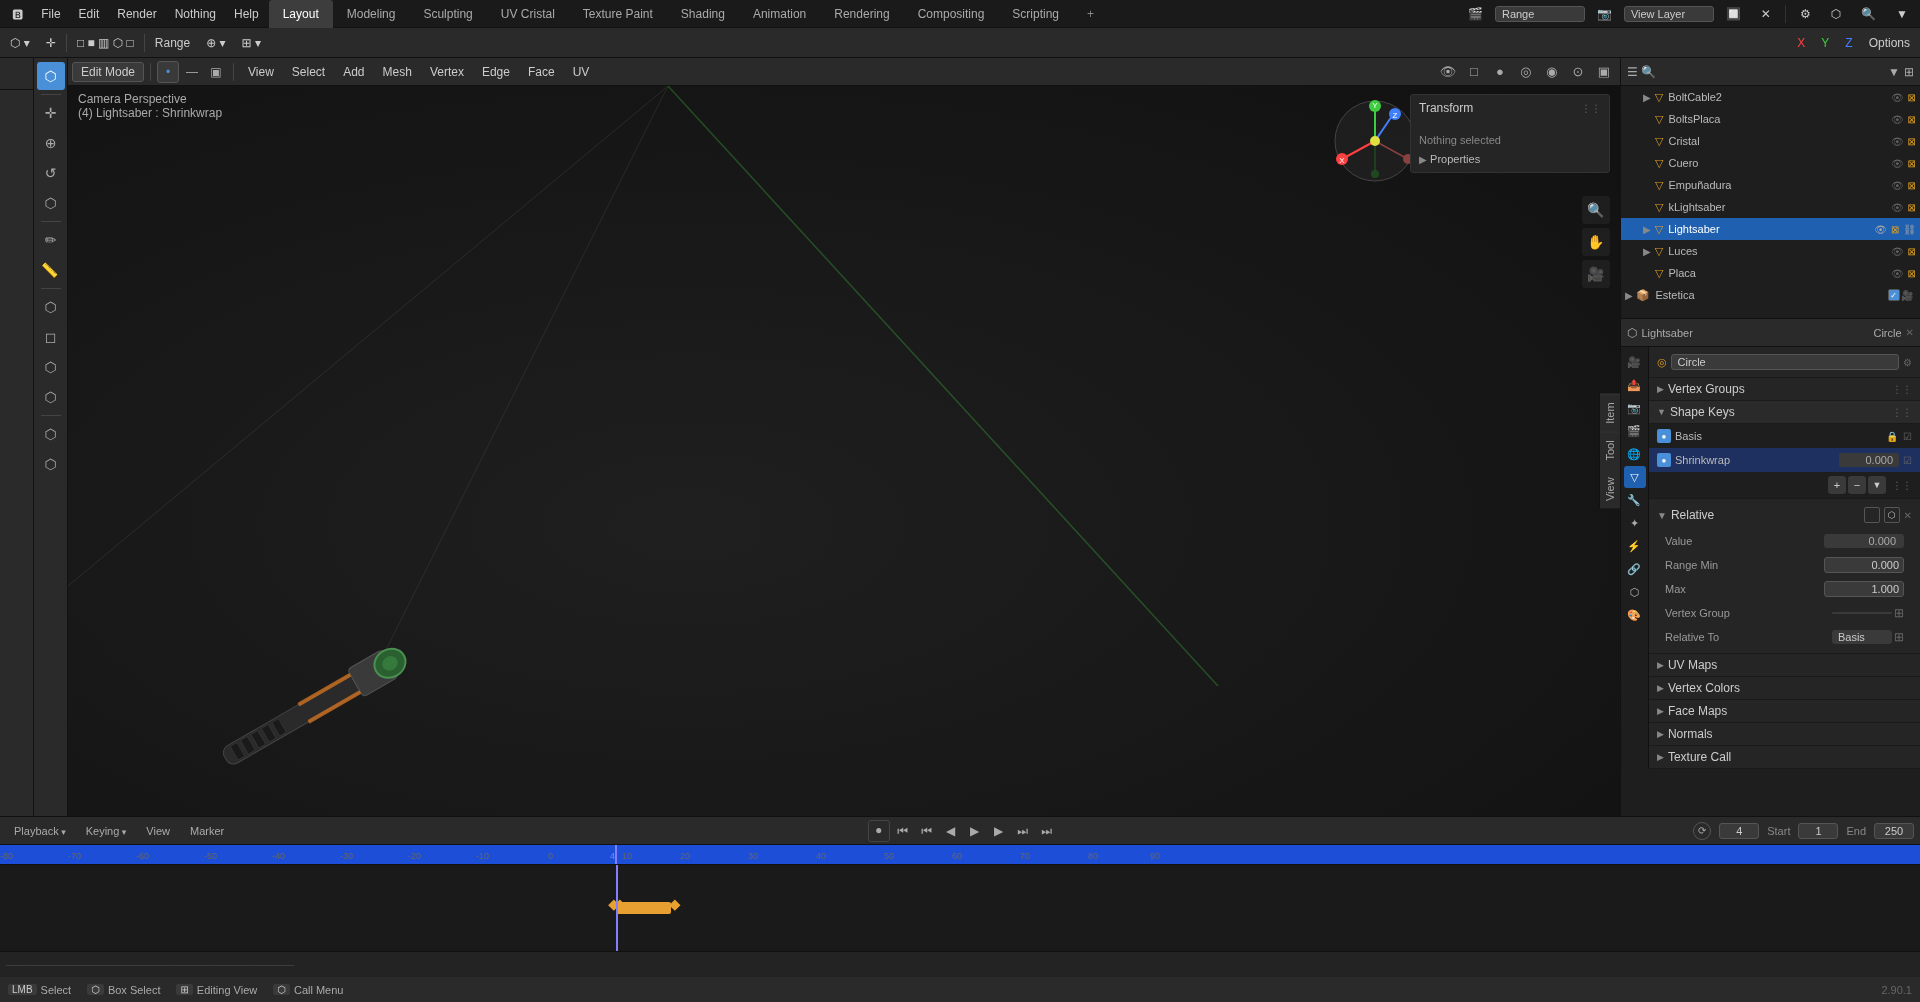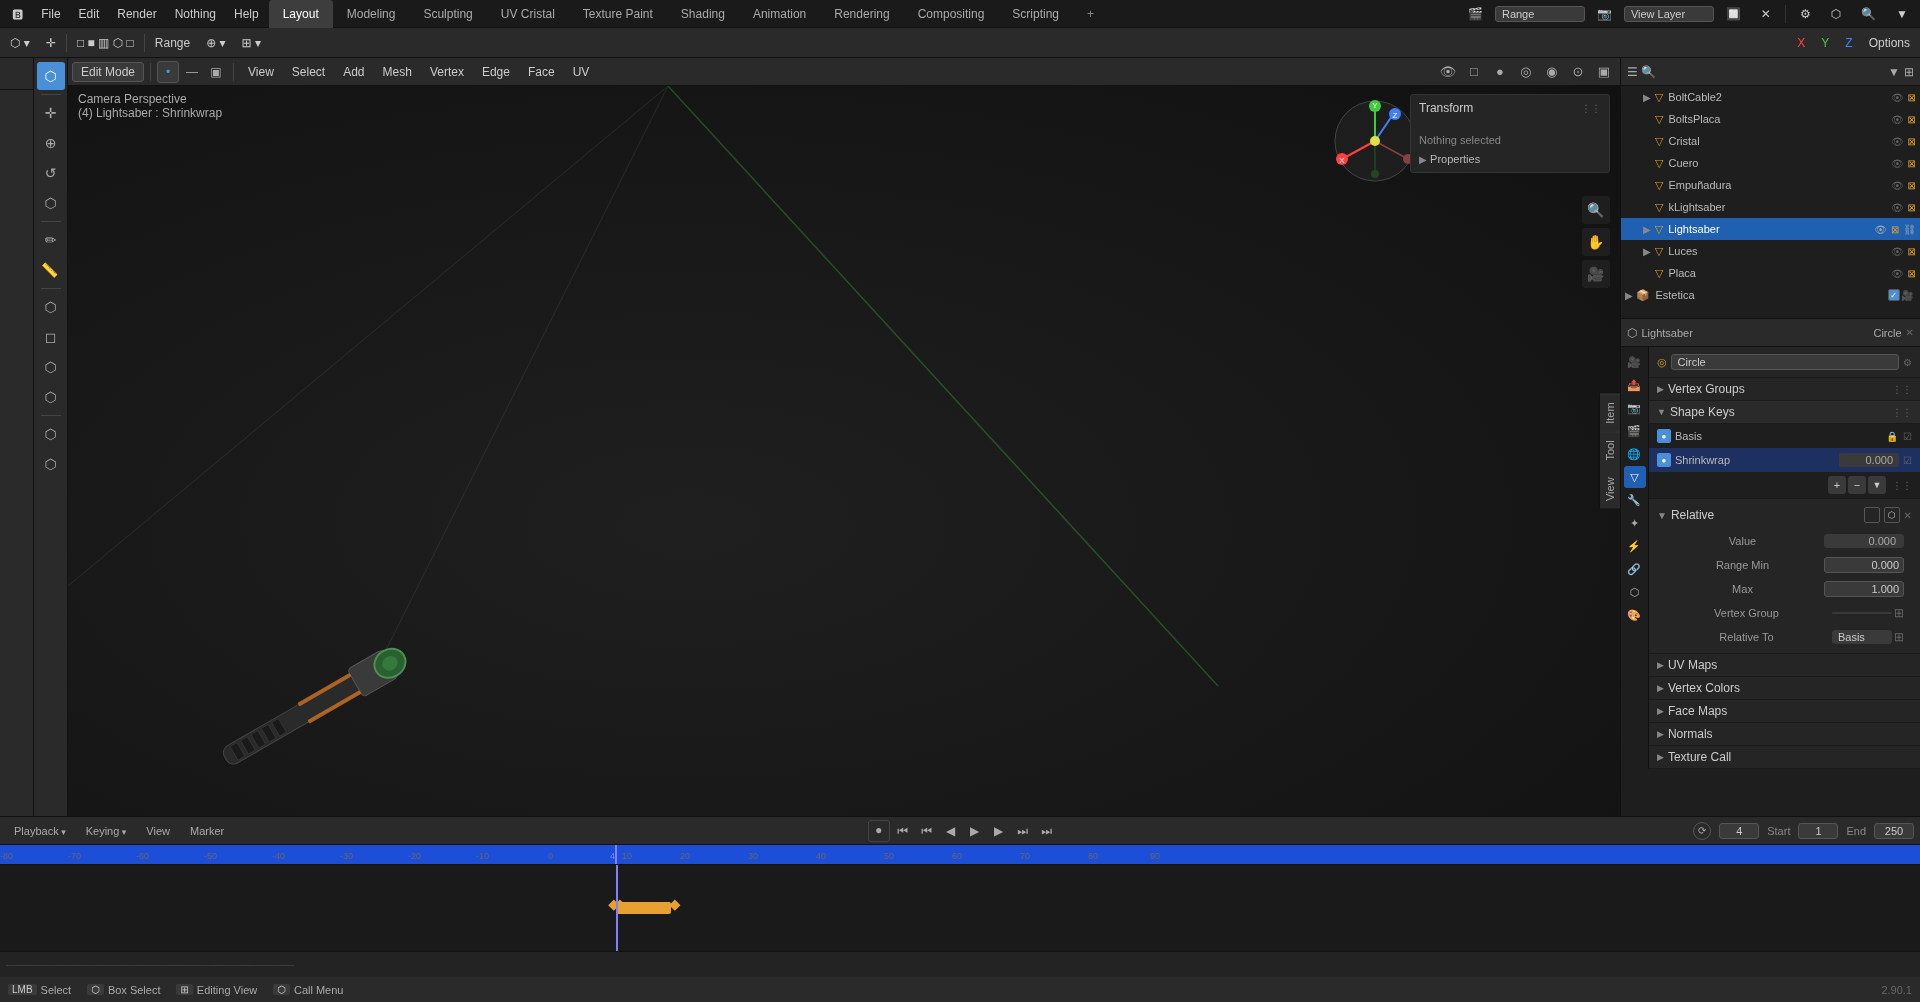--- a/index.html
+++ b/index.html
@@ -168,21 +168,21 @@
     .oi-name { flex: 1; font-size: 11px; }
     .prop-row {
       display: flex;
       align-items: center;
       height: 24px;
       padding: 0 8px;
       font-size: 11px;
       color: #bbb;
       gap: 4px;
     }
-    .prop-label { flex: 1; color: #999; text-align: center; }
+    .prop-label { flex: 1; color: #999; }
     .prop-input {
       background: #3a3a3a;
       border: 1px solid #555;
       border-radius: 3px;
       color: #ccc;
       padding: 1px 4px;
       font-size: 11px;
       width: 80px;
       text-align: right;
     }

